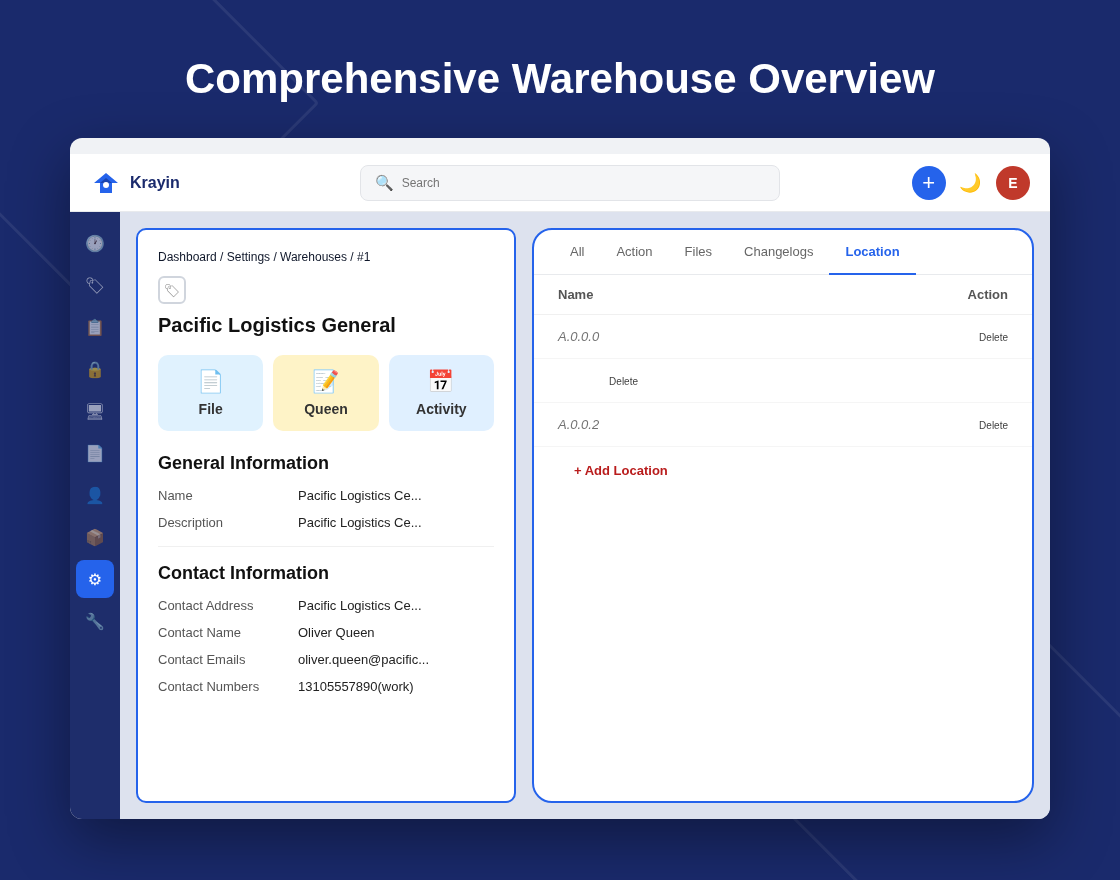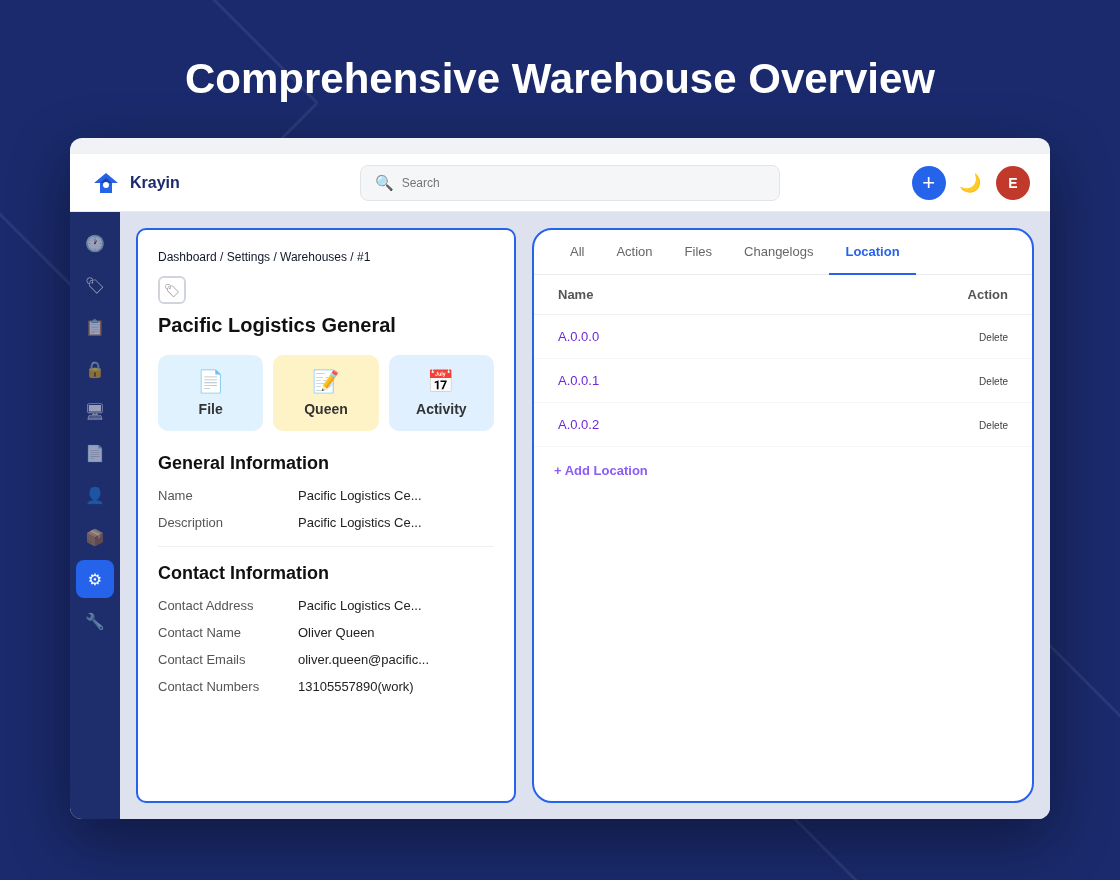--- a/index.html
+++ b/index.html
@@ -351,35 +351,36 @@
 
     .table-row {
       display: flex;
       align-items: center;
       padding: 14px 24px;
       border-bottom: 1px solid #f5f5f5;
       font-size: 13px;
     }
 
     .table-row .col-name {
-      color: #6d28d9;
+      color: #737373;
+      font-style: italic;
     }
 
     .delete-btn {
       color: #404040;
       background: none;
       border: none;
       cursor: pointer;
       font-size: 10px;
       text-align: center;
     }
 
     .add-location-btn {
-      padding: 16px 20px;
-      color: #8b5cf6;
+      padding: 16px 40px;
+      color: #b91c1c;
       font-size: 13px;
       font-weight: 600;
       cursor: pointer;
       background: none;
       border: none;
       text-align: left;
     }
   </style>
 </head>
 <body>
@@ -502,21 +503,20 @@
           </div>
 
           <div class="table-row">
             <span class="col-name">A.0.0.0</span>
             <span class="col-action">
               <button class="delete-btn">Delete</button>
             </span>
           </div>
 
           <div class="table-row">
-            <span class="col-name">A.0.0.1</span>
             <span class="col-action">
               <button class="delete-btn">Delete</button>
             </span>
           </div>
 
           <div class="table-row">
             <span class="col-name">A.0.0.2</span>
             <span class="col-action">
               <button class="delete-btn">Delete</button>
             </span>

